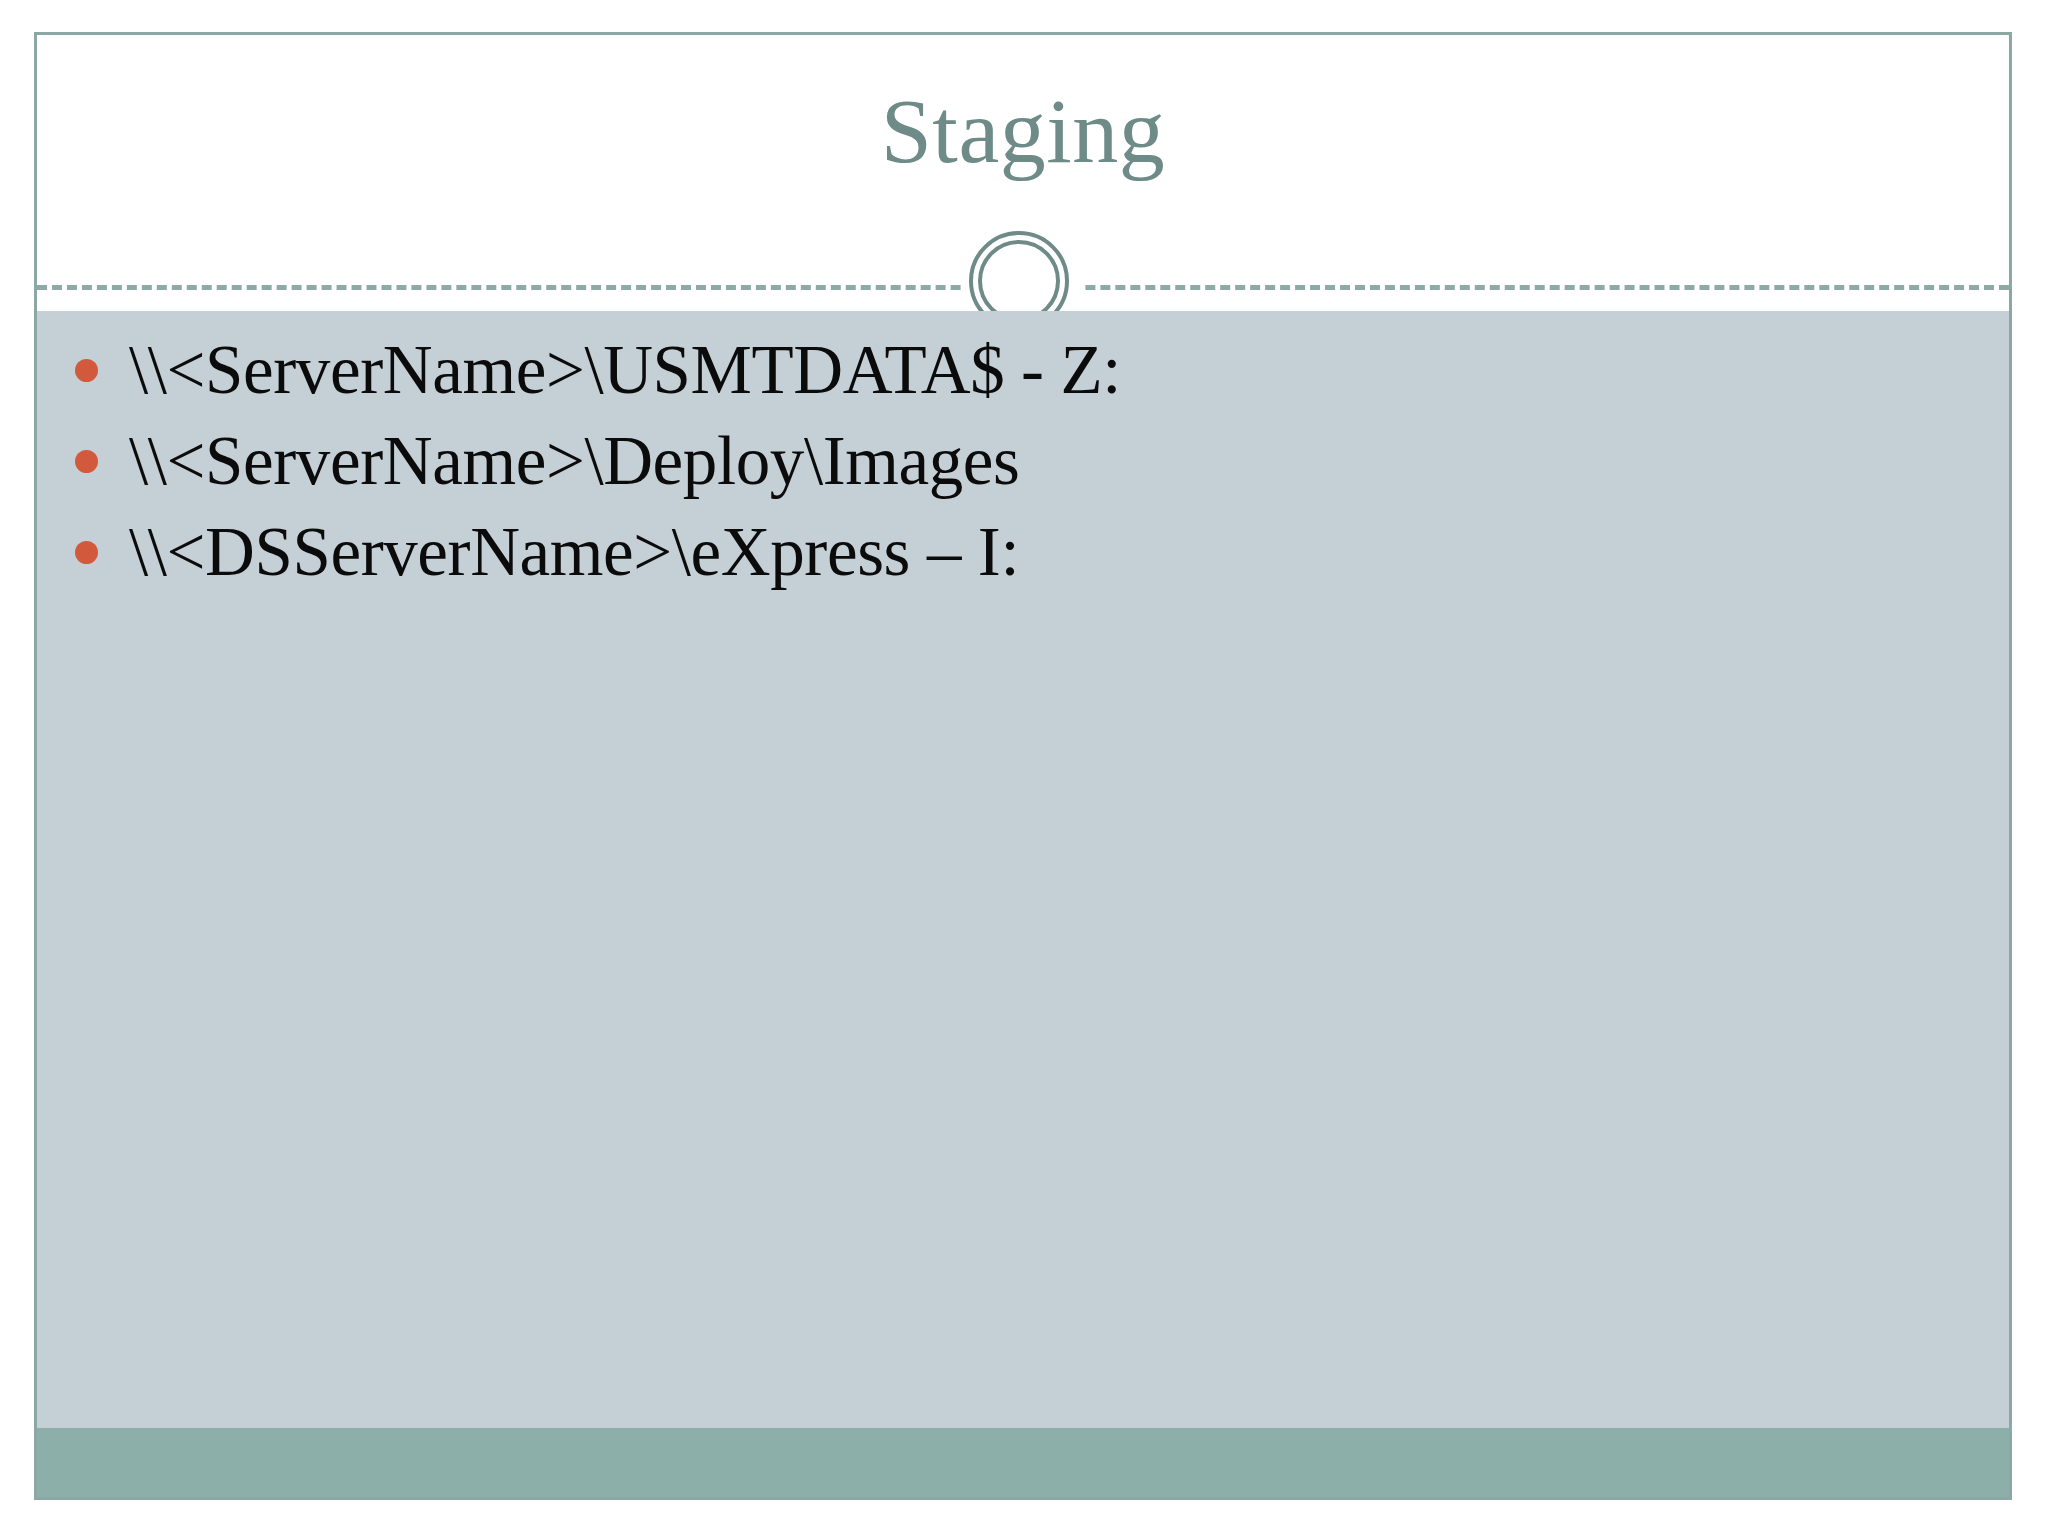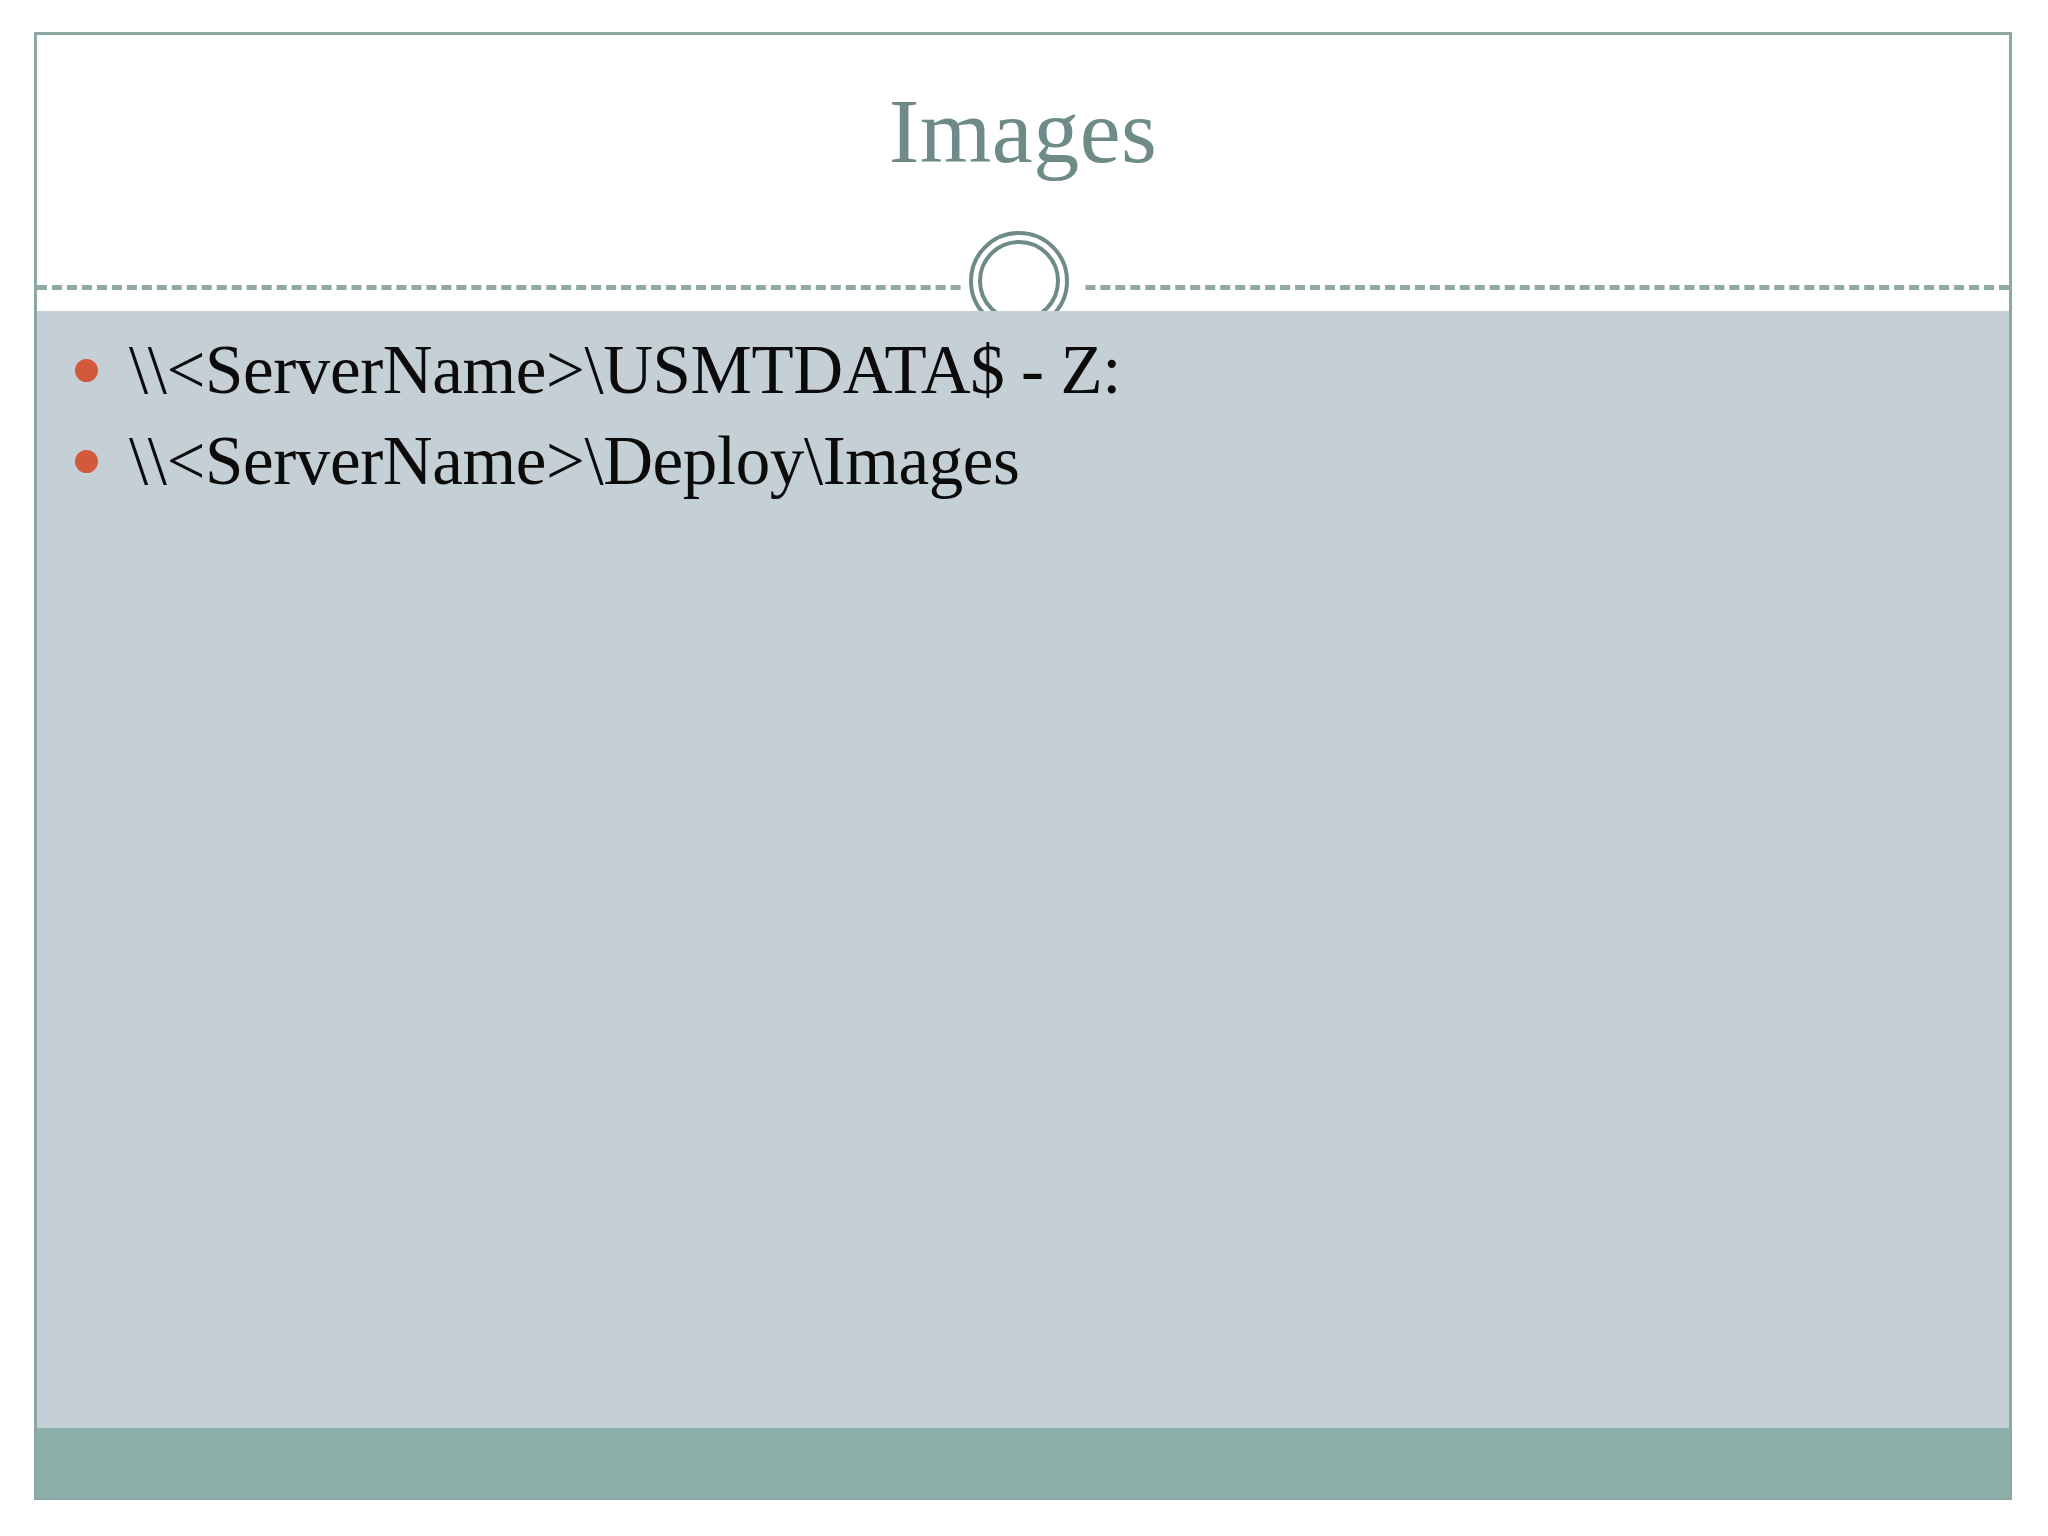--- a/index.html
+++ b/index.html
@@ -166,21 +166,21 @@
     background: #8CAFAA;
   }
 </style>
 </head>
 <body>
 
 <div class="slide-canvas">
   <div class="slide">
 
     <div class="title-area">
-      <div class="slide-title">Images</div>
+      <div class="slide-title">Staging</div>
     </div>
 
     <div class="divider"></div>
 
     <div class="ring-wrap">
       <div class="ring-bg"></div>
       <div class="ring-outer"></div>
       <div class="ring-inner"></div>
     </div>
 
@@ -193,20 +193,24 @@
         </li>
 
 
         <li class="bullet-item">
           <span class="bullet-dot"></span>
           <span class="bullet-text">\\&lt;ServerName&gt;\Deploy\Images</span>
         </li>
 
 
 
+        <li class="bullet-item">
+          <span class="bullet-dot"></span>
+          <span class="bullet-text">\\&lt;DSServerName&gt;\eXpress – I:</span>
+        </li>
 
 
       </ul>
     </div>
 
     <div class="footer-bar"></div>
 
   </div>
 </div>
 

